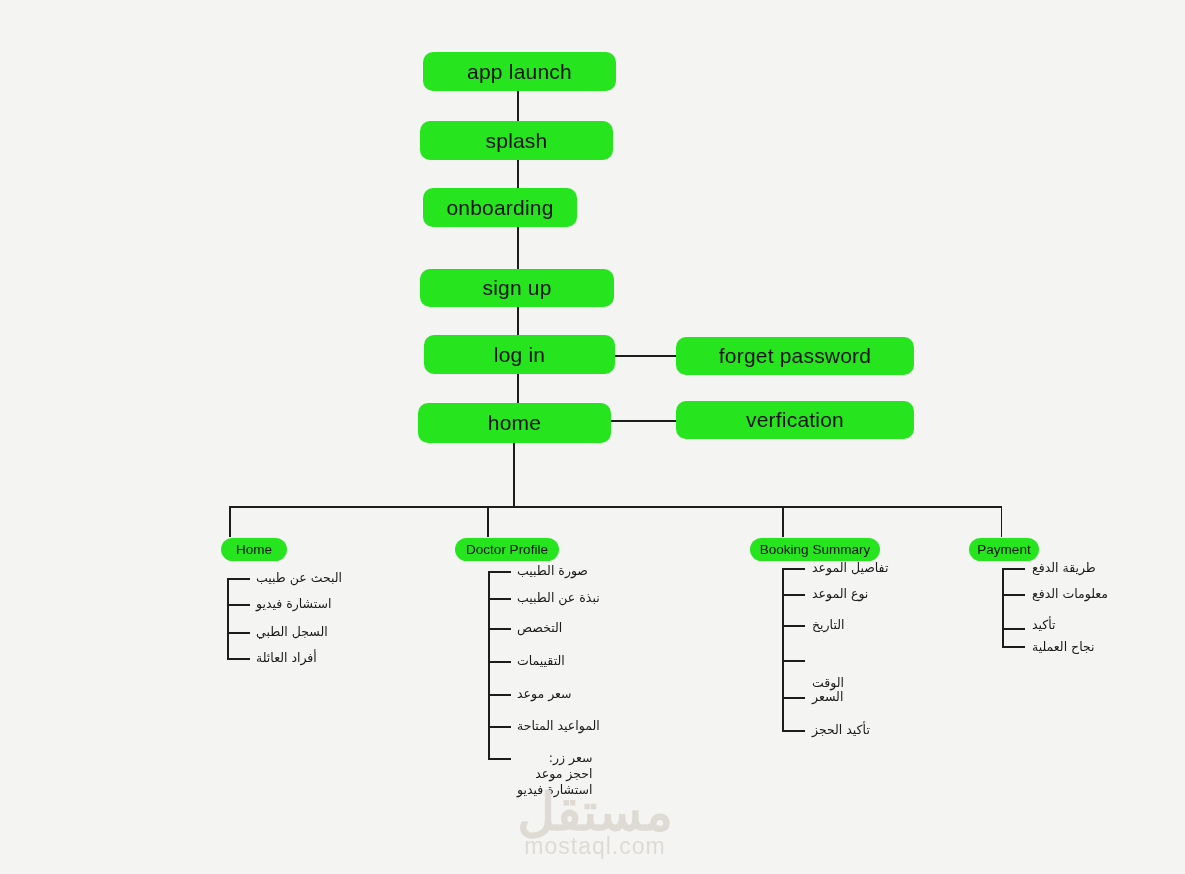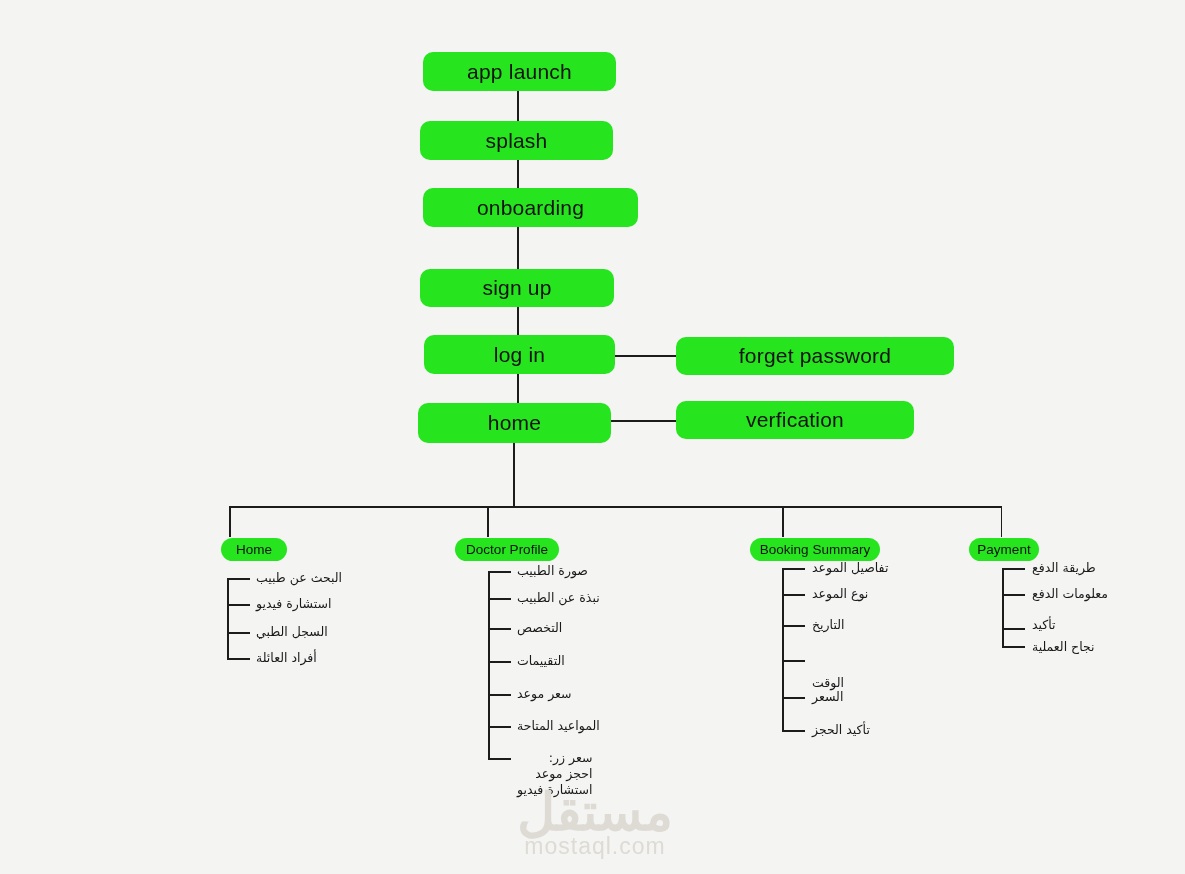--- a/index.html
+++ b/index.html
@@ -61,34 +61,34 @@
 <body>
 
 <div class="canvas">
 
   <div class="node" style="left:423px; top:52px; width:193px; height:39px">
     <span>app launch</span>
   </div>
   <div class="node" style="left:420px; top:121px; width:193px; height:39px">
     <span>splash</span>
   </div>
-  <div class="node" style="left:423px; top:188px; width:215px; height:39px">
+  <div class="node" style="left:423px; top:188px; width:154px; height:39px">
     <span>onboarding</span>
   </div>
   <div class="node" style="left:420px; top:269px; width:194px; height:38px">
     <span>sign up</span>
   </div>
   <div class="node" style="left:424px; top:335px; width:191px; height:39px">
     <span>log in</span>
   </div>
   <div class="node" style="left:418px; top:403px; width:193px; height:40px">
     <span>home</span>
   </div>
 
-  <div class="node" style="left:676px; top:337px; width:278px; height:38px">
+  <div class="node" style="left:676px; top:337px; width:238px; height:38px">
     <span>forget password</span>
   </div>
   <div class="node" style="left:676px; top:401px; width:238px; height:38px">
     <span>verfication</span>
   </div>
 
   <div class="vline" style="left:517px; top:91px;  height:30px"></div>
   <div class="vline" style="left:517px; top:160px; height:28px"></div>
   <div class="vline" style="left:517px; top:227px; height:42px"></div>
   <div class="vline" style="left:517px; top:307px; height:28px"></div>

